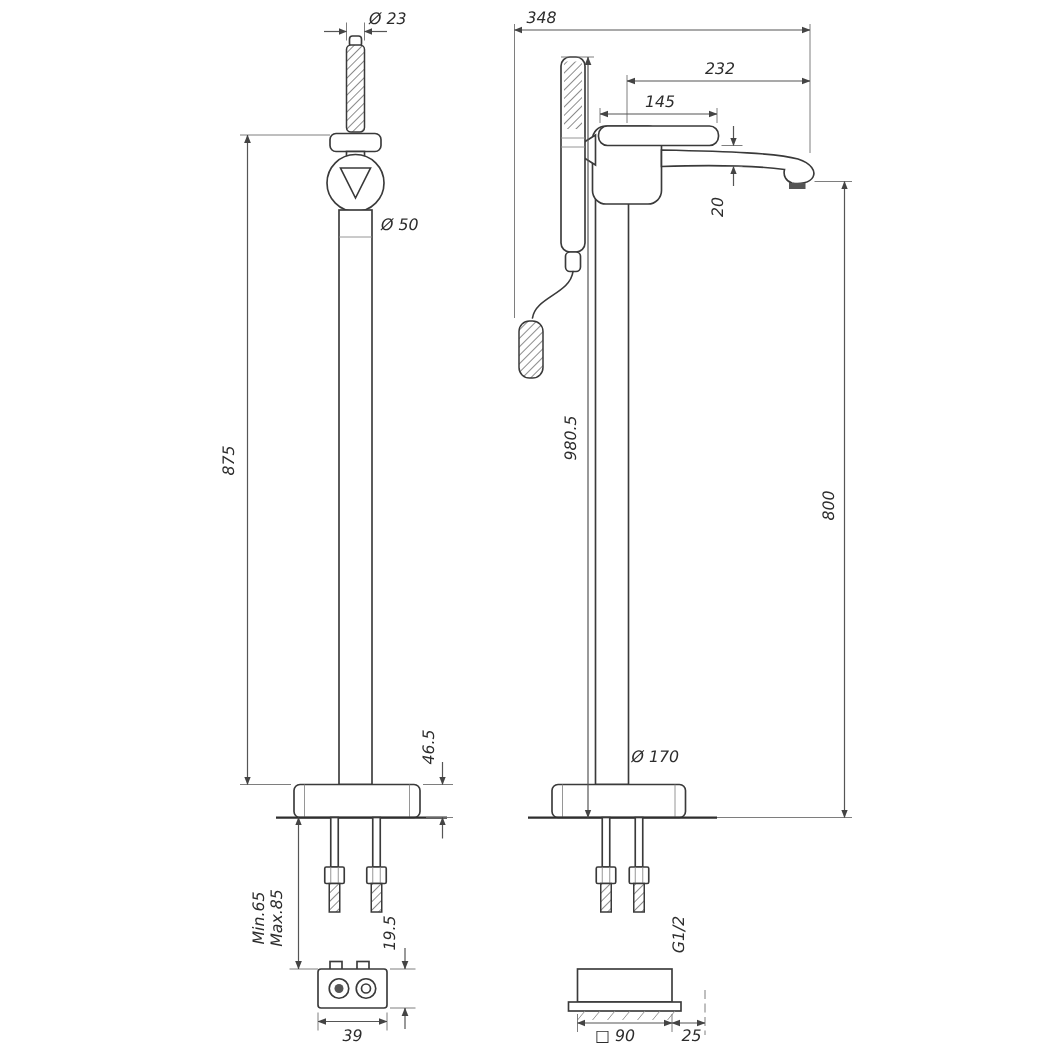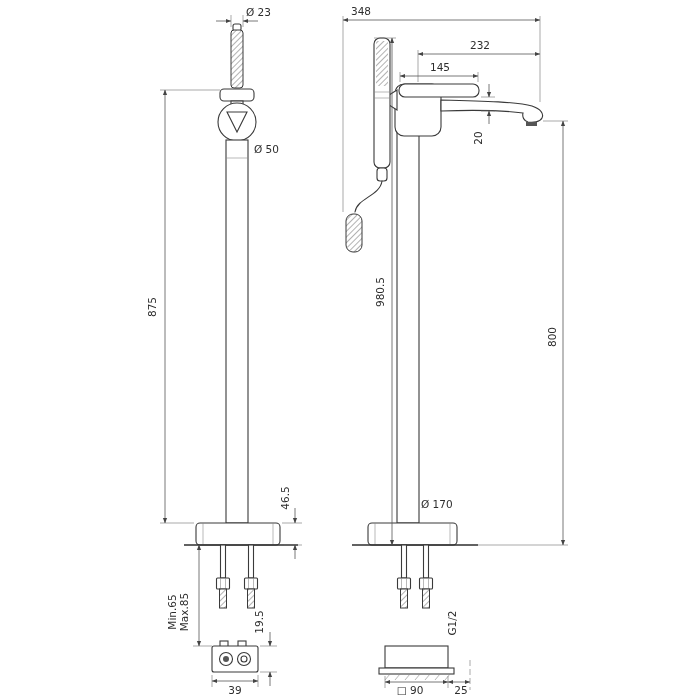--- a/index.html
+++ b/index.html
@@ -1,16 +1,16 @@
 <!DOCTYPE html>
 <html><head>
 <meta charset="utf-8">
 <style>
   html,body{margin:0;padding:0;background:#ffffff;}
-  #stage{position:relative;width:624px;height:700px;background:#ffffff;overflow:hidden;}
+  #stage{position:relative;width:624px;height:700px;background:#ffffff;overflow:hidden;font-style:italic;}
   svg{display:block;}
   .objf{stroke:#3a3a3a;stroke-width:1.1;fill:#ffffff;}
   .obj{stroke:#3a3a3a;stroke-width:1.1;fill:none;stroke-linecap:round;}
   .thin{stroke:#8a8a8a;stroke-width:.6;fill:none;}
   .dim{stroke:#555555;stroke-width:.8;fill:none;}
   .ext{stroke:#6f6f6f;stroke-width:.6;fill:none;}
   .flr{stroke:#2e2e2e;stroke-width:1.5;fill:none;}
   .hatchfill{fill:url(#hat);stroke:#3a3a3a;stroke-width:1;}
   .dark{fill:#555555;stroke:none;}
   text{font-family:"DejaVu Sans", sans-serif;font-size:10.5px;fill:#2d2d2d;}

